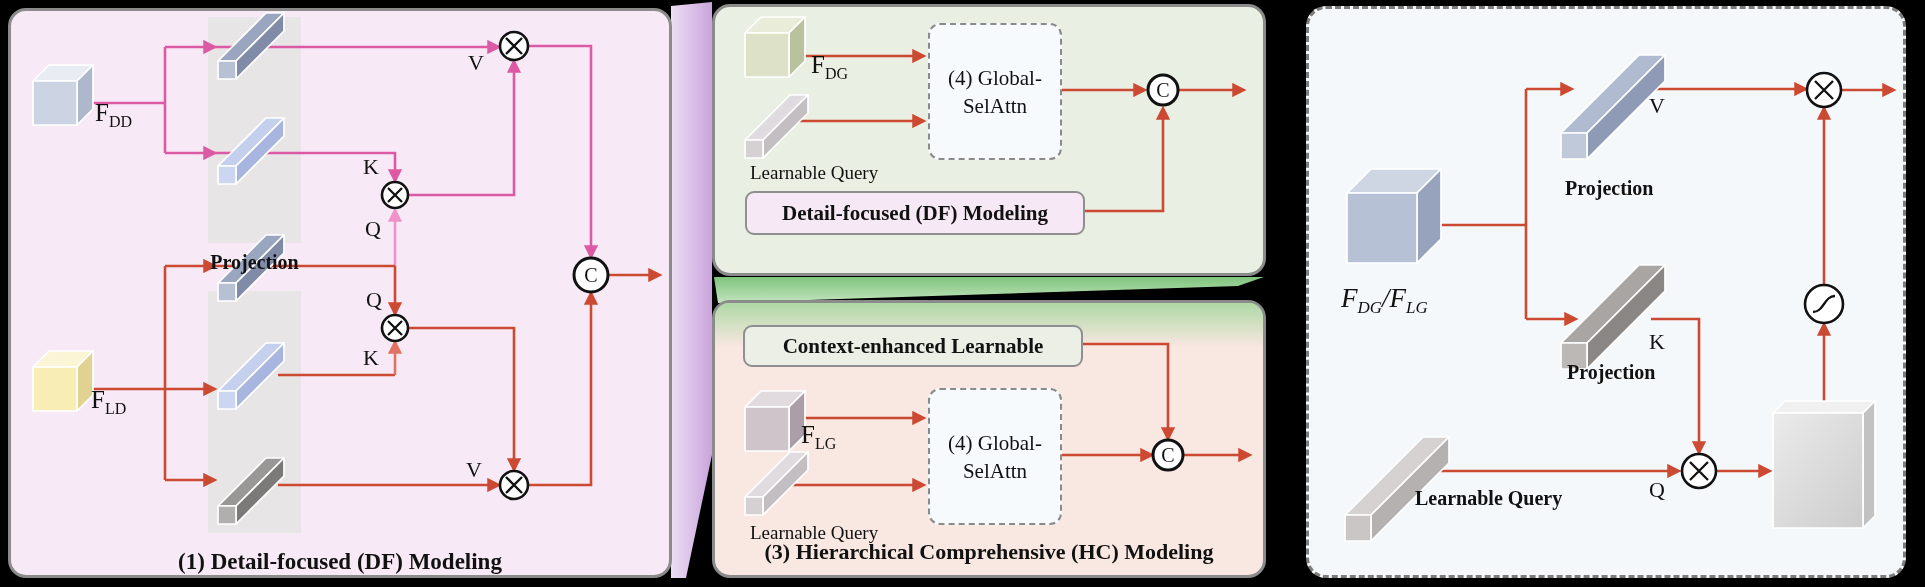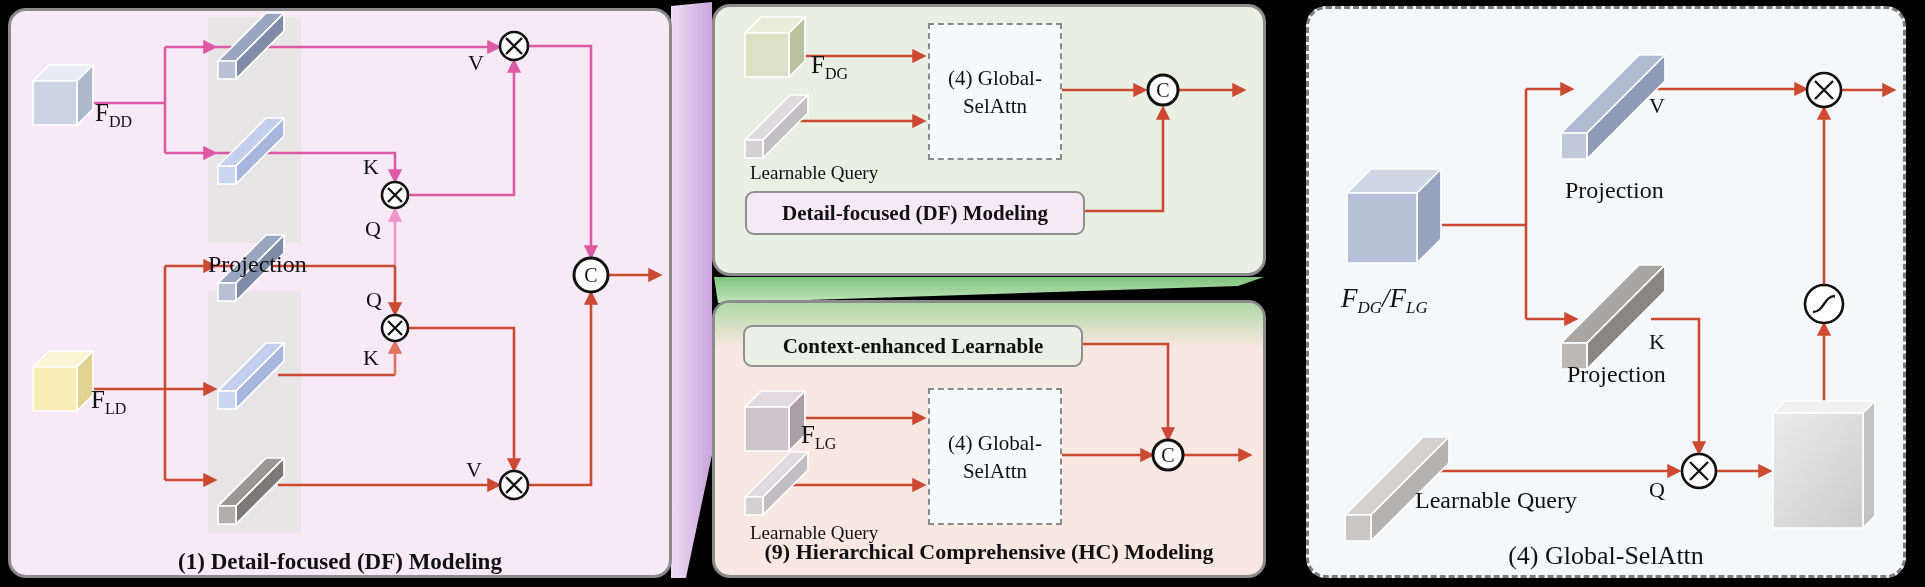--- a/index.html
+++ b/index.html
@@ -10,30 +10,30 @@
   .panel{position:absolute;border-radius:18px;border:3px solid var(--border-gray);}
   #panel1{left:8px;top:8px;width:658px;height:564px;background:var(--panel1-bg);}
   #panel2{left:712px;top:4px;width:548px;height:266px;background:var(--panel2-bg);}
   #panel3{left:712px;top:300px;width:548px;height:272px;background:var(--panel3-bg);}
   #panel4{left:1306px;top:6px;width:594px;height:566px;background:var(--panel4-bg);
           border:3px dashed #7c7c7c;border-radius:20px;}
   .psvg{position:absolute;left:0;top:0;}
   .lbl{position:absolute;color:#111;white-space:nowrap;}
   .letter{font-size:22px;}
   .small{font-size:19px;}
-  .proj{font-size:24px;}
+  .proj{font-size:20px;font-weight:bold;}
   .flabel{font-size:25px;}
   .flabel sub{font-size:16px;}
   .flabel4{font-size:27px;font-style:italic;}
   .flabel4 sub{font-size:17px;}
   .cap{position:absolute;left:0;right:0;text-align:center;font-weight:bold;font-size:23px;}
   .cap4{position:absolute;left:0;right:0;text-align:center;font-size:26px;}
   .subbox{position:absolute;border:2.5px solid #8f8f8f;border-radius:9px;display:flex;
           align-items:center;justify-content:center;font-weight:bold;font-size:21px;}
-  .dashedbox{position:absolute;border:2px dashed #8a8a8a;border-radius:0;
+  .dashedbox{position:absolute;border:2px dashed #8a8a8a;border-radius:12px;
              background:var(--attnbox-bg);text-align:center;font-size:21px;line-height:28px;
              display:flex;flex-direction:column;justify-content:center;}
   .greenfade{position:absolute;left:0;right:0;top:0;height:44px;border-radius:14px 14px 0 0;
              background:linear-gradient(to bottom, rgba(170,216,162,0.95), rgba(170,216,162,0));}
   .ln{fill:none;stroke-width:2.6;}
   .s-pink{stroke:var(--pink);}  .s-pinkl{stroke:var(--pink-light);}
   .s-red{stroke:var(--red);}    .s-redl{stroke:var(--red-light);}
   .op{fill:#fff;stroke:#111;stroke-width:2.6;}
   .opx{stroke:#111;stroke-width:2.3;fill:none;}
   .cc{fill:#fff;stroke:#111;stroke-width:3;}
@@ -240,21 +240,21 @@
         <text class="ctext" x="453" y="159" text-anchor="middle">C</text>
       </g>
     </svg>
     <div class="subbox" style="left:28px;top:22px;width:336px;height:38px;background:var(--cebox-bg)">Context-enhanced Learnable</div>
     <div class="lbl flabel" style="left:86px;top:118px"><span>F</span><sub>LG</sub></div>
     <div class="lbl small" style="left:35px;top:219px">Learnable Query</div>
     <div class="dashedbox" style="left:213px;top:85px;width:130px;height:133px">
       <div>(4) Global-</div>
       <div>SelAttn</div>
     </div>
-    <div class="cap" style="top:236px;font-size:22px">(9) Hierarchical Comprehensive (HC) Modeling</div>
+    <div class="cap" style="top:236px;font-size:22px">(3) Hierarchical Comprehensive (HC) Modeling</div>
   </div>
 
   <div id="panel4" class="panel">
     <svg class="psvg" width="594" height="566">
       <g>
         <polyline class="ln s-red" points="132,216 217,216"></polyline>
         <polyline class="ln s-red" points="217,80 217,310"></polyline>
         <polyline class="ln s-red" points="217,80 262,80" marker-end="url(#ah-red)"></polyline>
         <polyline class="ln s-red" points="330,80 496,80" marker-end="url(#ah-red)"></polyline>
         <polyline class="ln s-red" points="217,310 266,310" marker-end="url(#ah-red)"></polyline>
@@ -303,16 +303,15 @@
         <path class="opx" d="M506,72 L524,90 M506,90 L524,72"></path>
       </g>
     </svg>
     <div class="lbl flabel4" style="left:32px;top:274px"><span>F</span><sub>DG</sub><span>/</span><span>F</span><sub>LG</sub></div>
     <div class="lbl letter" style="left:340px;top:84px">V</div>
     <div class="lbl proj" style="left:256px;top:168px">Projection</div>
     <div class="lbl letter" style="left:340px;top:320px">K</div>
     <div class="lbl proj" style="left:258px;top:352px">Projection</div>
     <div class="lbl proj" style="left:106px;top:478px">Learnable Query</div>
     <div class="lbl letter" style="left:340px;top:468px">Q</div>
-    <div class="cap4" style="top:532px">(4) Global-SelAttn</div>
   </div>
 
 </div>
 
 </body></html>

